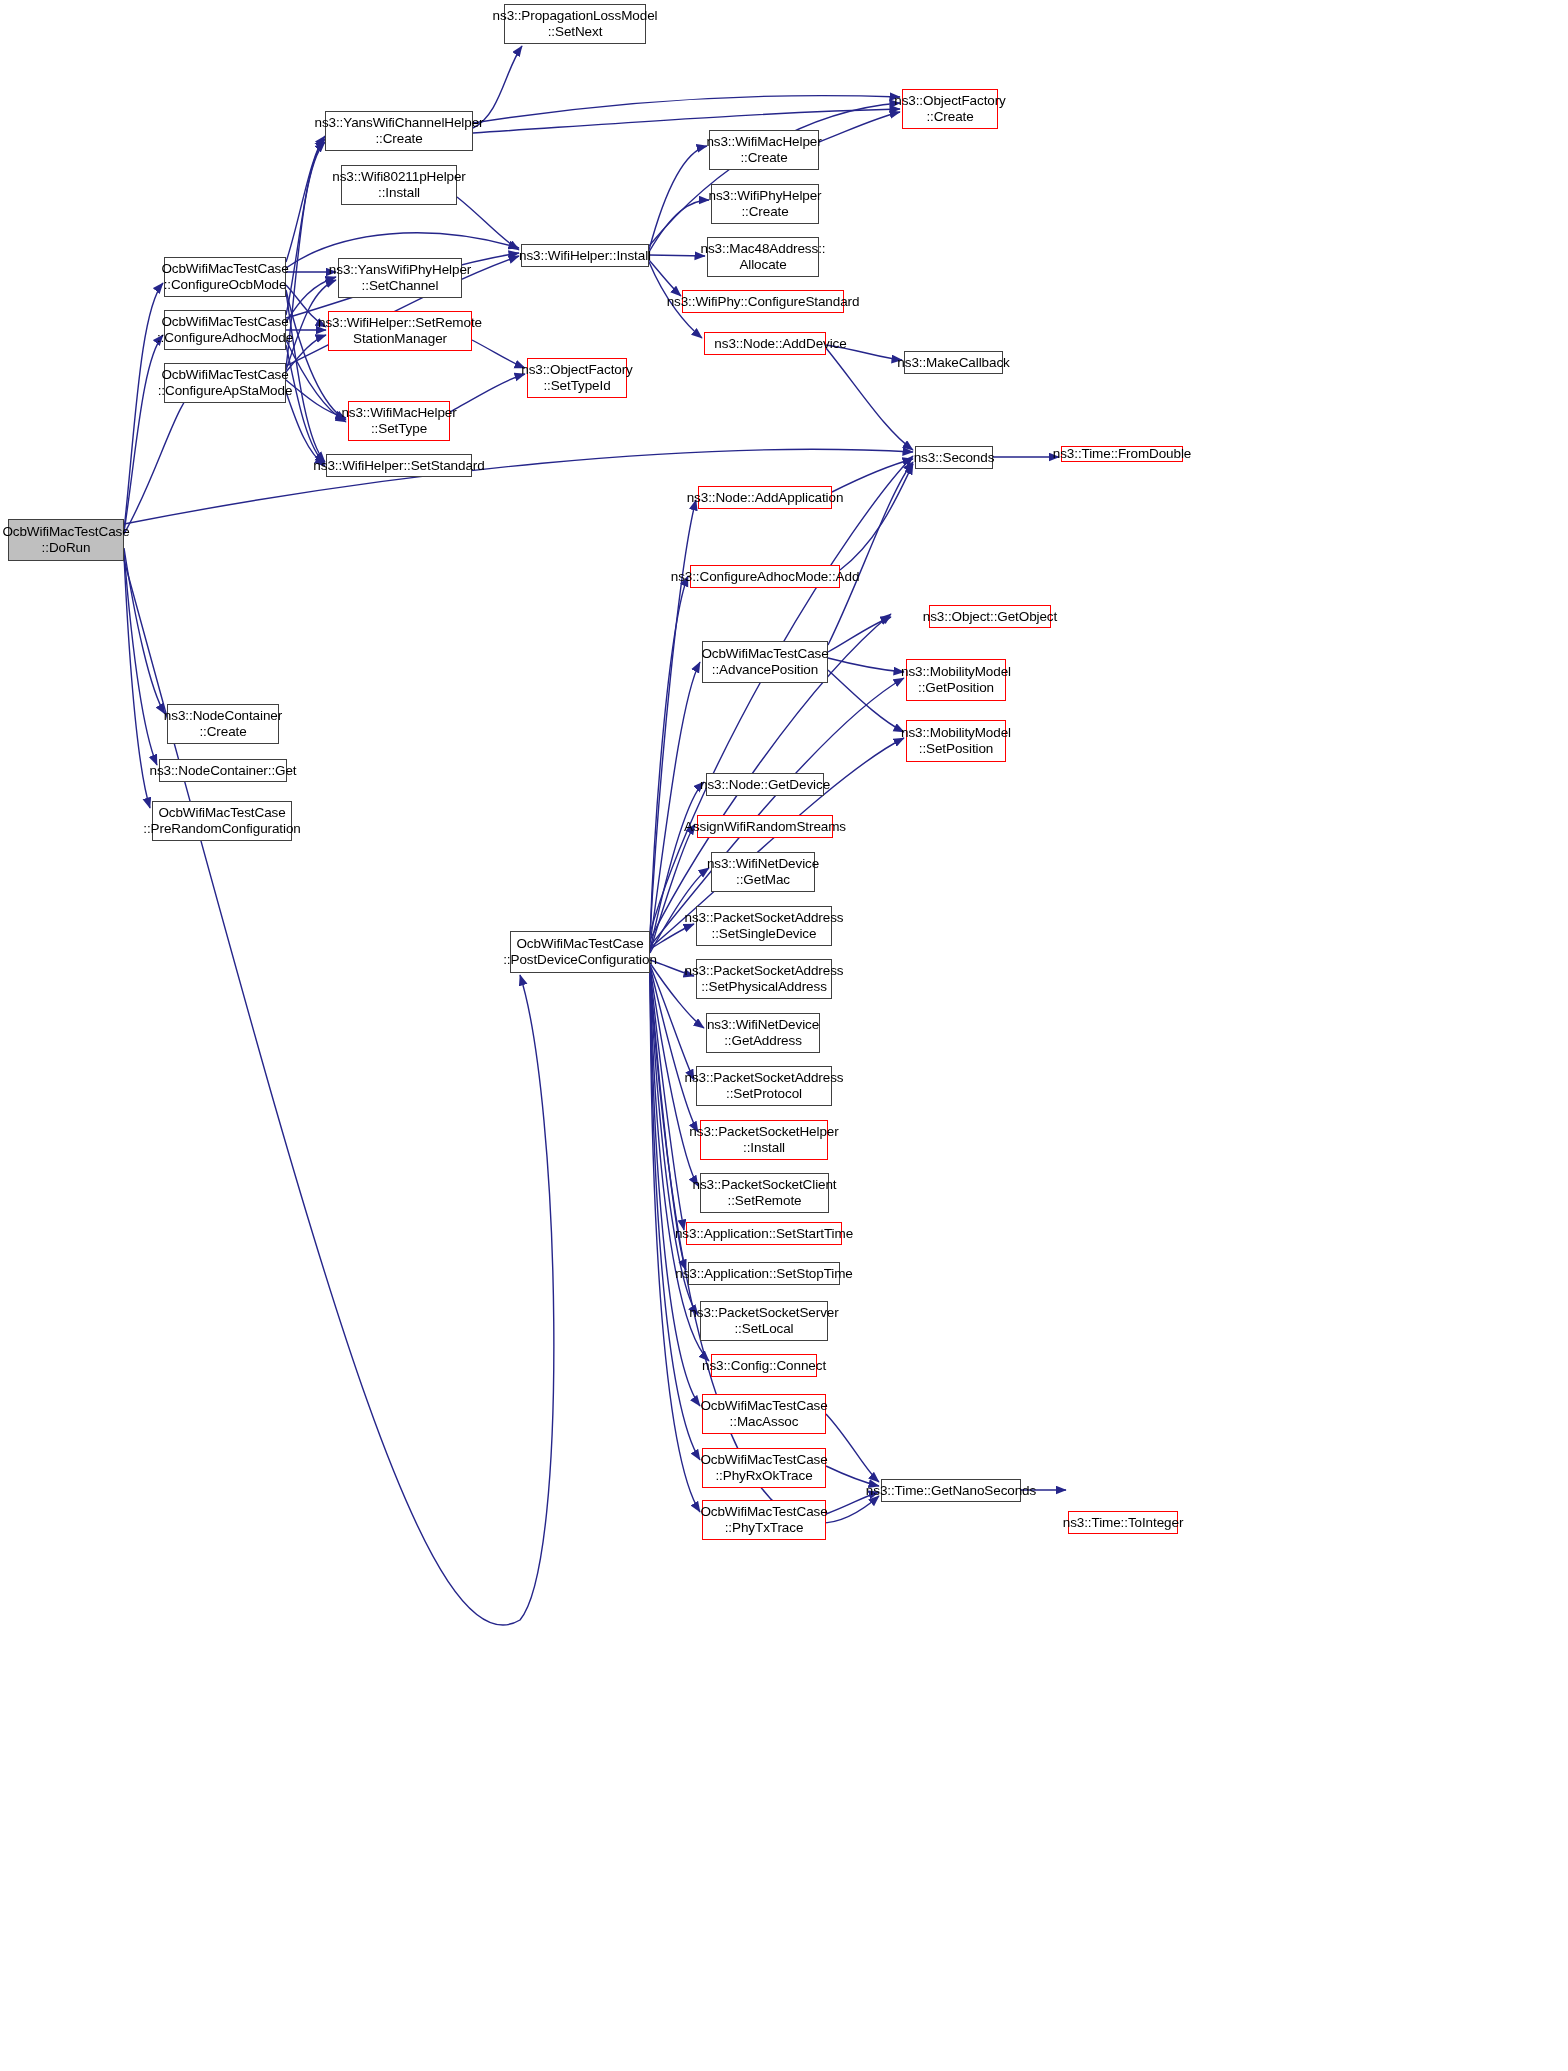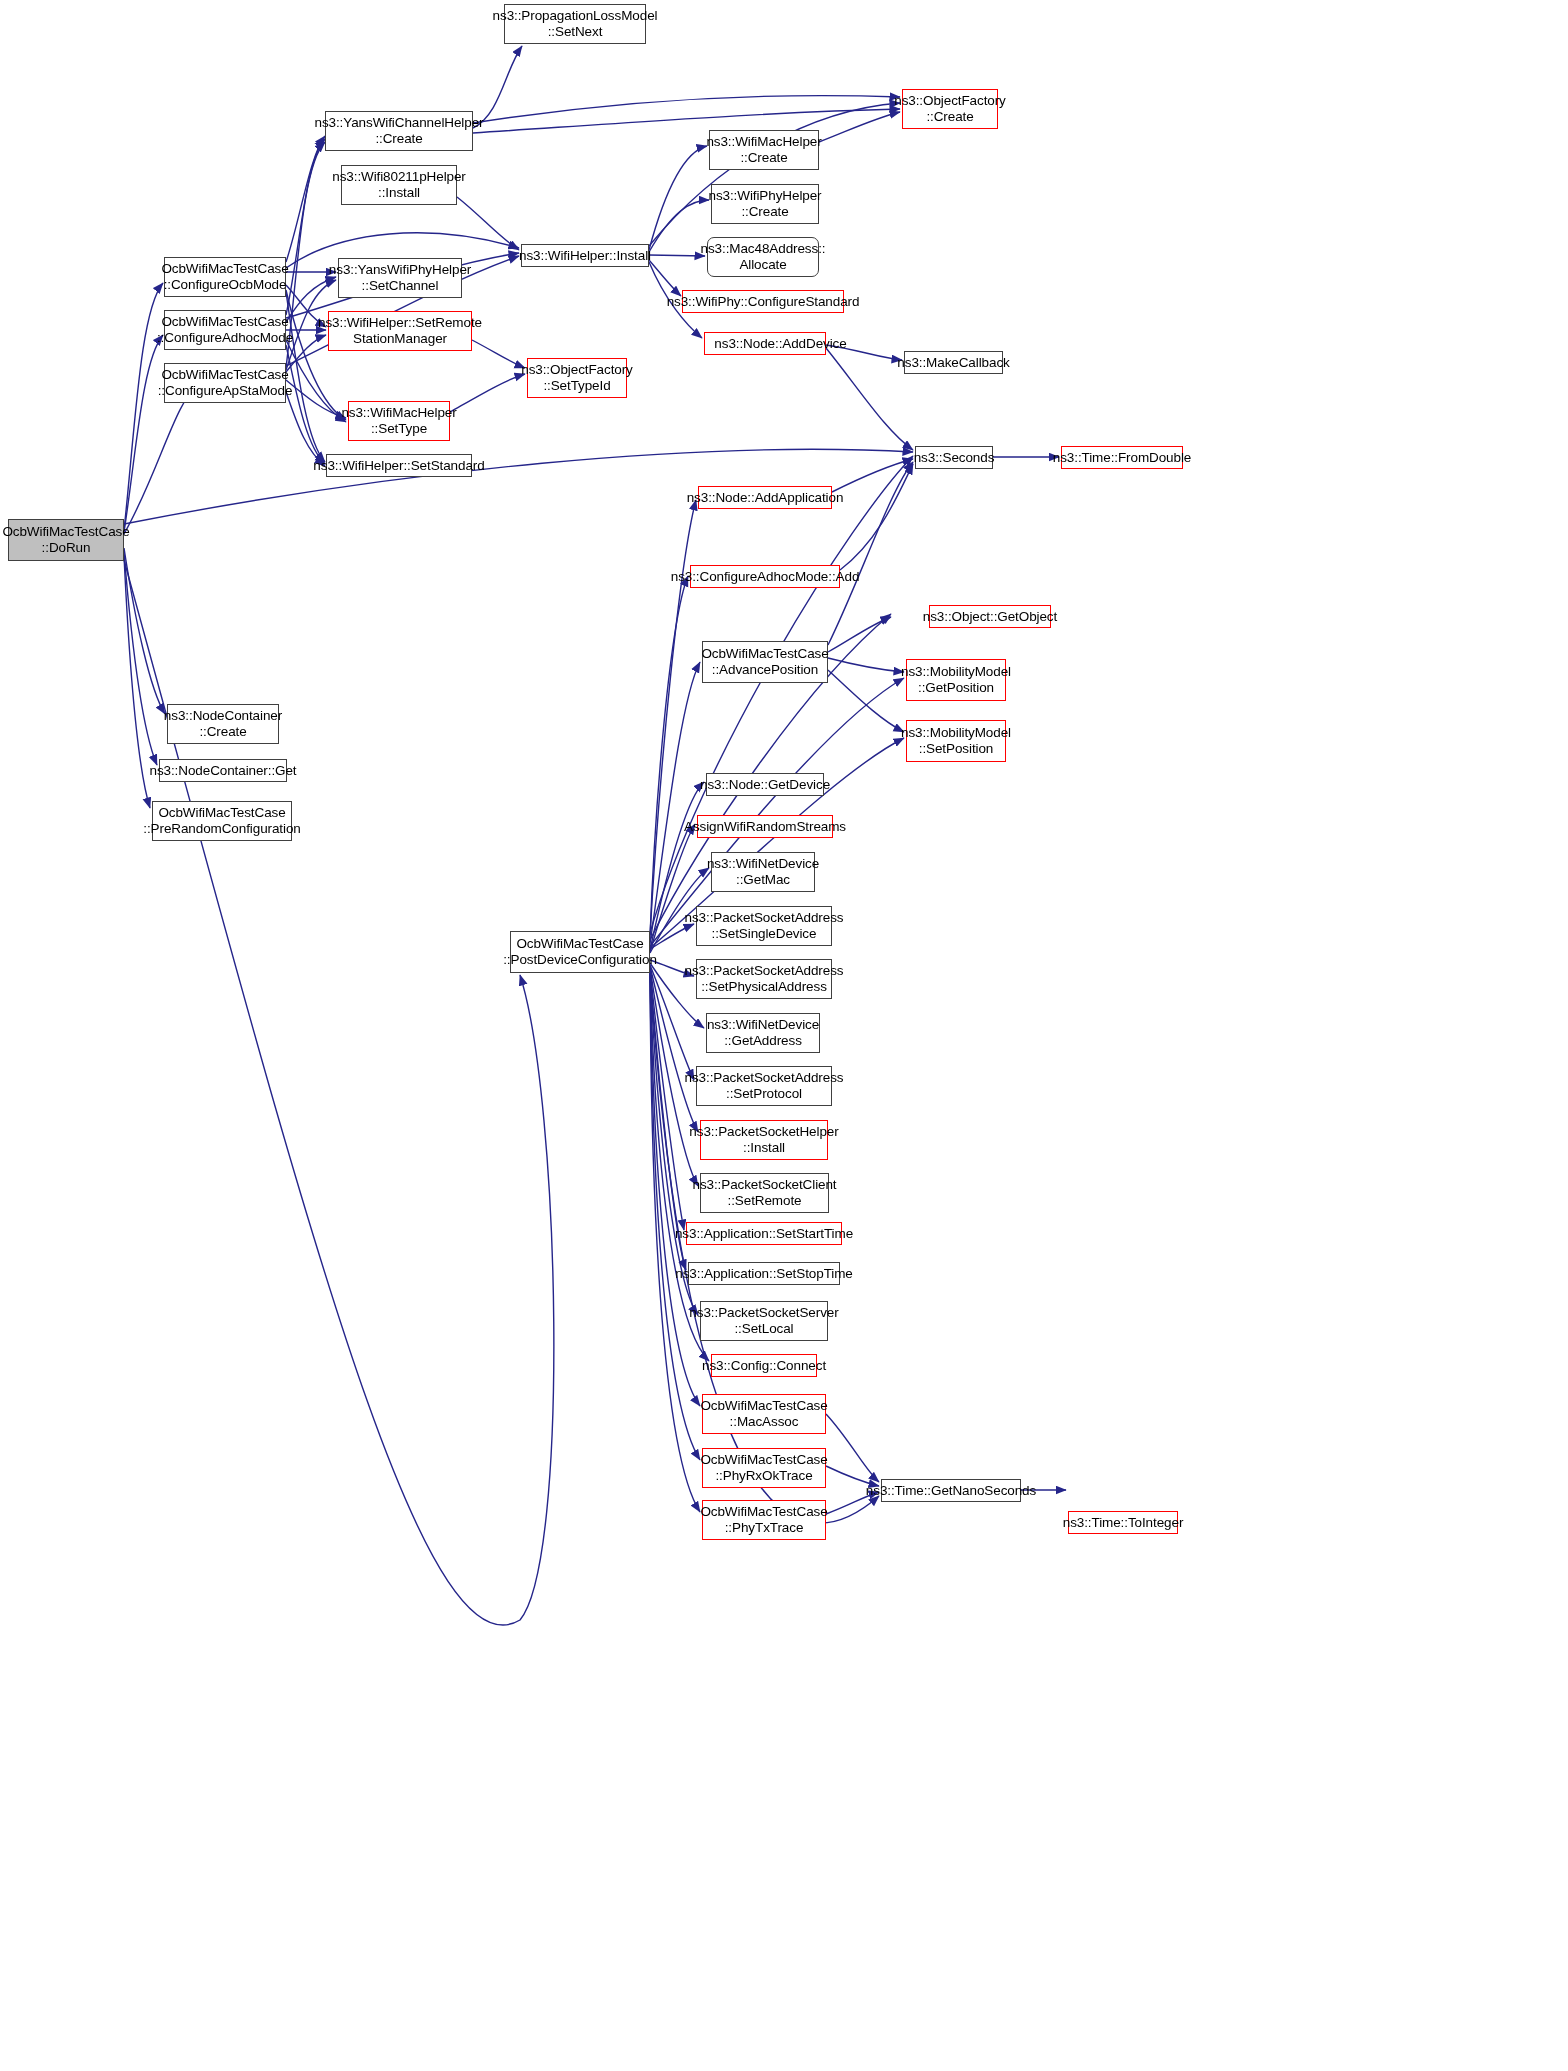--- a/index.html
+++ b/index.html
@@ -149,21 +149,21 @@
       <div class="node" style="left: 325px; top: 111px; width: 148px; height: 40px;"><span>ns3::YansWifiChannelHelper
 ::Create</span></div>
       <div class="node" style="left: 341px; top: 165px; width: 116px; height: 40px;"><span>ns3::Wifi80211pHelper
 ::Install</span></div>
       <div class="node red" style="left: 902px; top: 89px; width: 96px; height: 40px;"><span>ns3::ObjectFactory
 ::Create</span></div>
       <div class="node" style="left: 709px; top: 130px; width: 110px; height: 40px;"><span>ns3::WifiMacHelper
 ::Create</span></div>
       <div class="node" style="left: 711px; top: 184px; width: 108px; height: 40px;"><span>ns3::WifiPhyHelper
 ::Create</span></div>
-      <div class="node" style="left: 707px; top: 237px; width: 112px; height: 40px; border-radius: 7px;"><span>ns3::Mac48Address::
+      <div class="node" style="left: 707px; top: 237px; width: 112px; height: 40px;"><span>ns3::Mac48Address::
 Allocate</span></div>
       <div class="node" style="left: 521px; top: 244px; width: 128px; height: 23px;"><span>ns3::WifiHelper::Install</span></div>
       <div class="node red" style="left: 682px; top: 290px; width: 162px; height: 23px;"><span>ns3::WifiPhy::ConfigureStandard</span></div>
       <div class="node red" style="left: 704px; top: 332px; width: 122px; height: 23px; padding-left: 31px;"><span>ns3::Node::AddDevice</span></div>
       <div class="node" style="left: 904px; top: 351px; width: 99px; height: 23px;"><span>ns3::MakeCallback</span></div>
       <div class="node" style="left: 164px; top: 257px; width: 122px; height: 40px;"><span>OcbWifiMacTestCase
 ::ConfigureOcbMode</span></div>
       <div class="node" style="left: 164px; top: 310px; width: 122px; height: 40px;"><span>OcbWifiMacTestCase
 ::ConfigureAdhocMode</span></div>
       <div class="node" style="left: 164px; top: 363px; width: 122px; height: 40px;"><span>OcbWifiMacTestCase
@@ -171,21 +171,21 @@
       <div class="node" style="left: 338px; top: 258px; width: 124px; height: 40px;"><span>ns3::YansWifiPhyHelper
 ::SetChannel</span></div>
       <div class="node red" style="left: 328px; top: 311px; width: 144px; height: 40px;"><span>ns3::WifiHelper::SetRemote
 StationManager</span></div>
       <div class="node red" style="left: 527px; top: 358px; width: 100px; height: 40px;"><span>ns3::ObjectFactory
 ::SetTypeId</span></div>
       <div class="node red" style="left: 348px; top: 401px; width: 102px; height: 40px;"><span>ns3::WifiMacHelper
 ::SetType</span></div>
       <div class="node" style="left: 326px; top: 454px; width: 146px; height: 23px;"><span>ns3::WifiHelper::SetStandard</span></div>
       <div class="node" style="left: 915px; top: 446px; width: 78px; height: 23px;"><span>ns3::Seconds</span></div>
-      <div class="node red" style="left: 1061px; top: 446px; width: 122px; height: 23px;"><span>ns3::Time::FromDouble</span></div>
+      <div class="node red" style="left: 1061px; top: 446px; width: 122px; height: 16px;"><span>ns3::Time::FromDouble</span></div>
       <div class="node red" style="left: 698px; top: 486px; width: 134px; height: 23px;"><span>ns3::Node::AddApplication</span></div>
       <div class="node red" style="left: 690px; top: 565px; width: 150px; height: 23px;"><span>ns3::ConfigureAdhocMode::Add</span></div>
       <div class="node red" style="left: 893px; top: 605px; width: 122px; height: 23px; margin-left: 36px;"><span>ns3::Object::GetObject</span></div>
       <div class="node" style="left: 702px; top: 641px; width: 126px; height: 42px;"><span>OcbWifiMacTestCase
 ::AdvancePosition</span></div>
       <div class="node red" style="left: 906px; top: 659px; width: 100px; height: 42px;"><span>ns3::MobilityModel
 ::GetPosition</span></div>
       <div class="node red" style="left: 906px; top: 720px; width: 100px; height: 42px;"><span>ns3::MobilityModel
 ::SetPosition</span></div>
       <div class="node" style="left: 167px; top: 704px; width: 112px; height: 40px;"><span>ns3::NodeContainer

